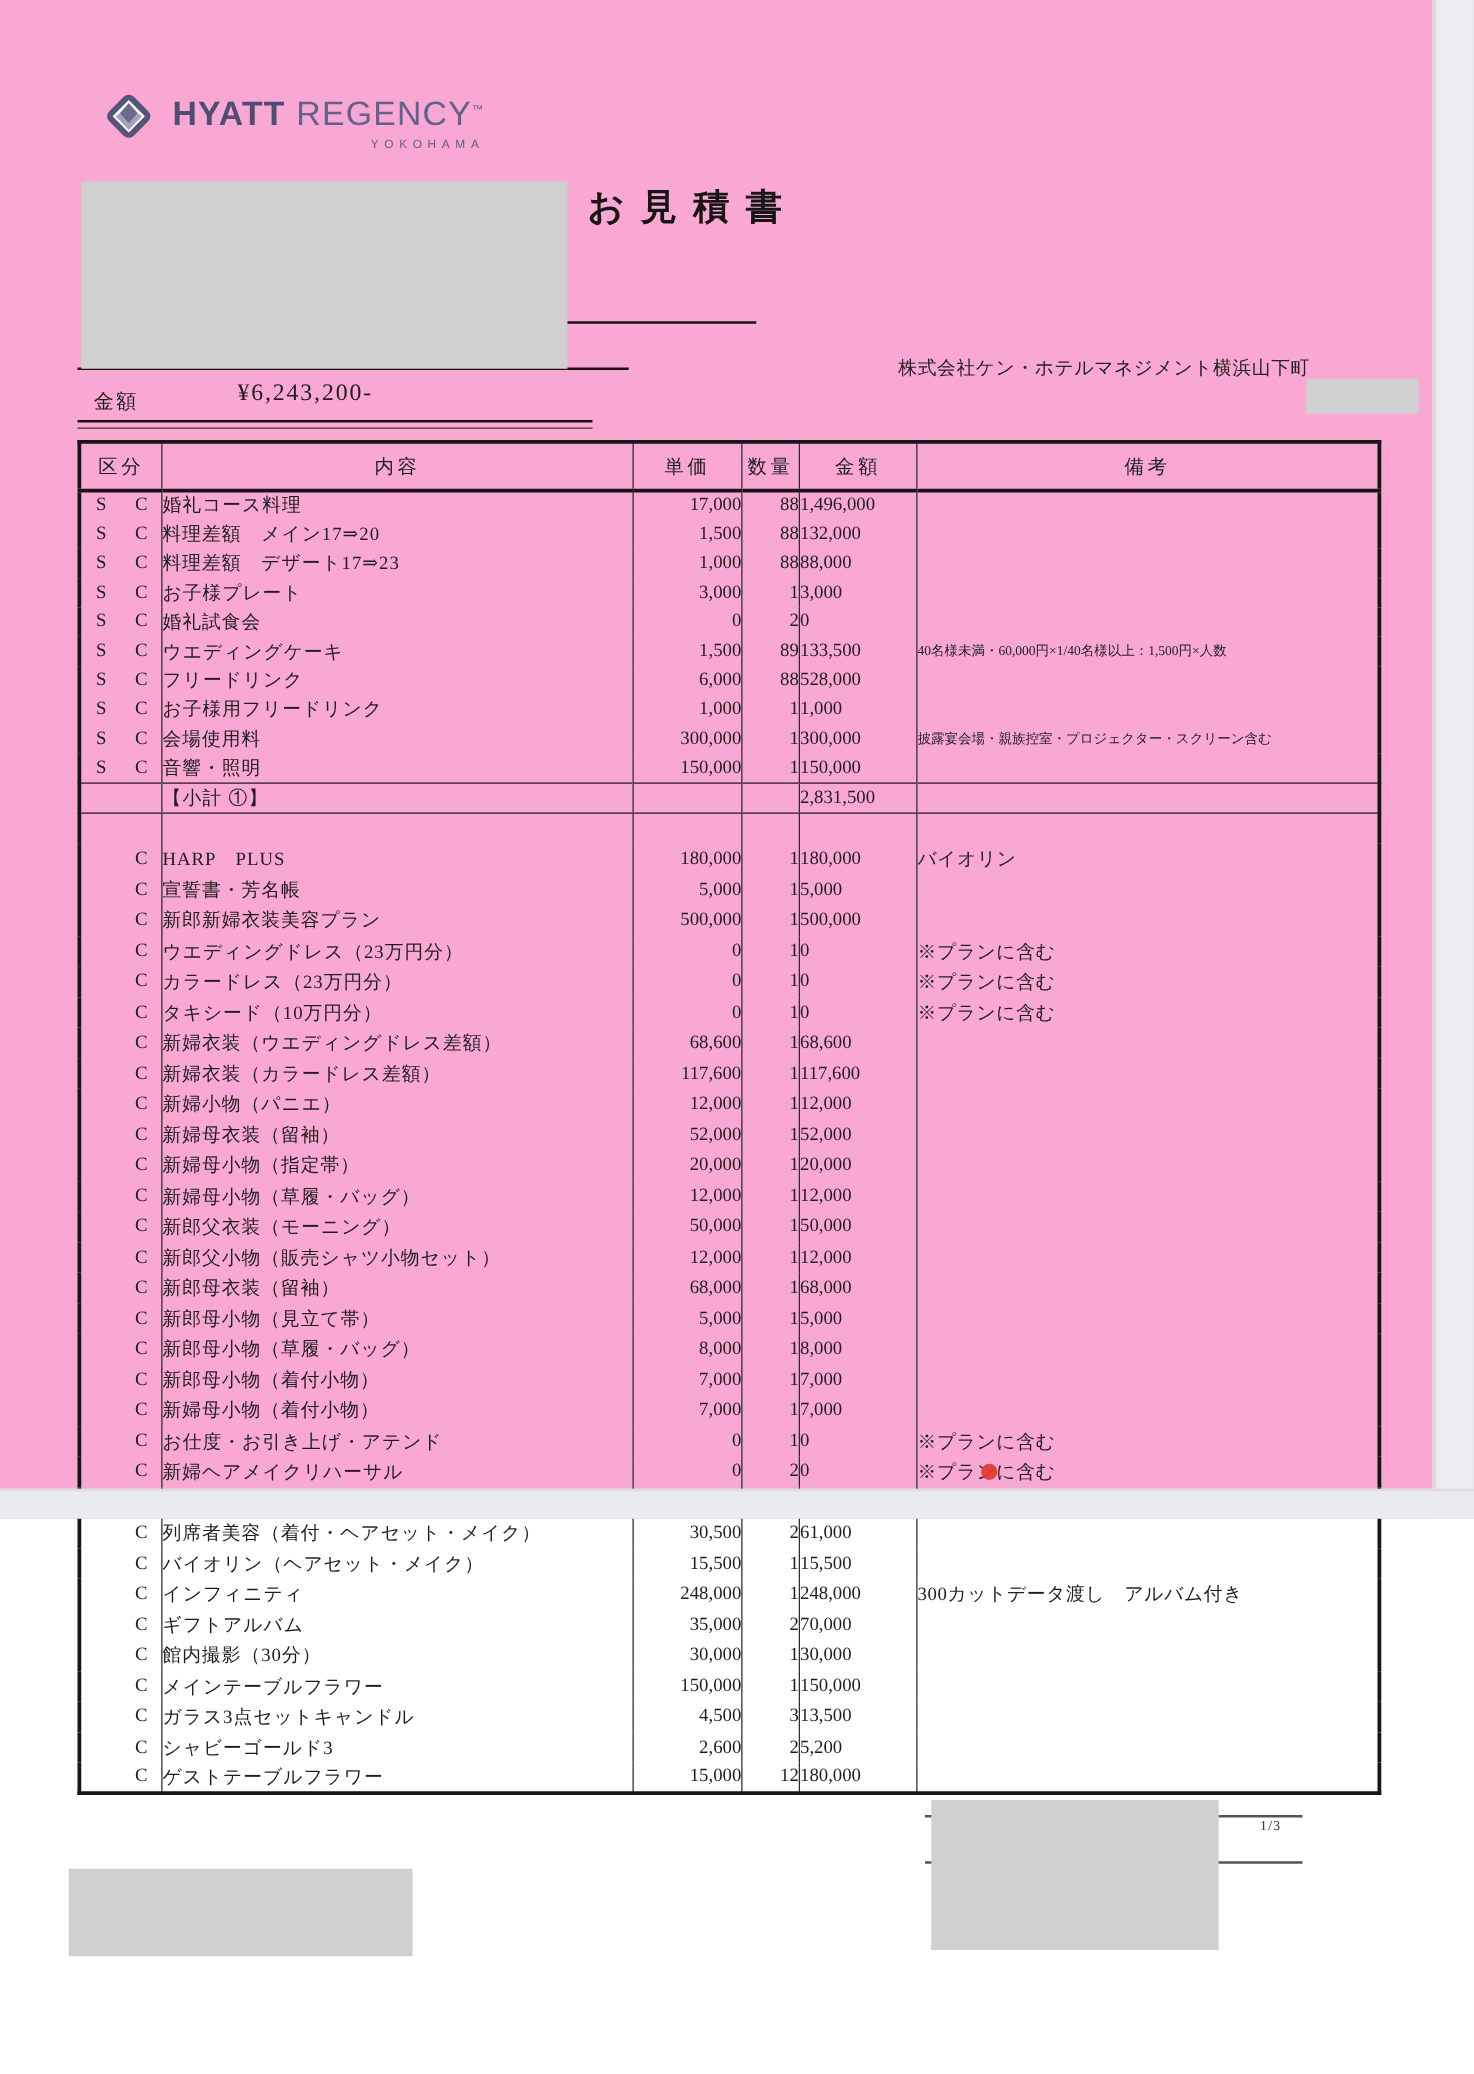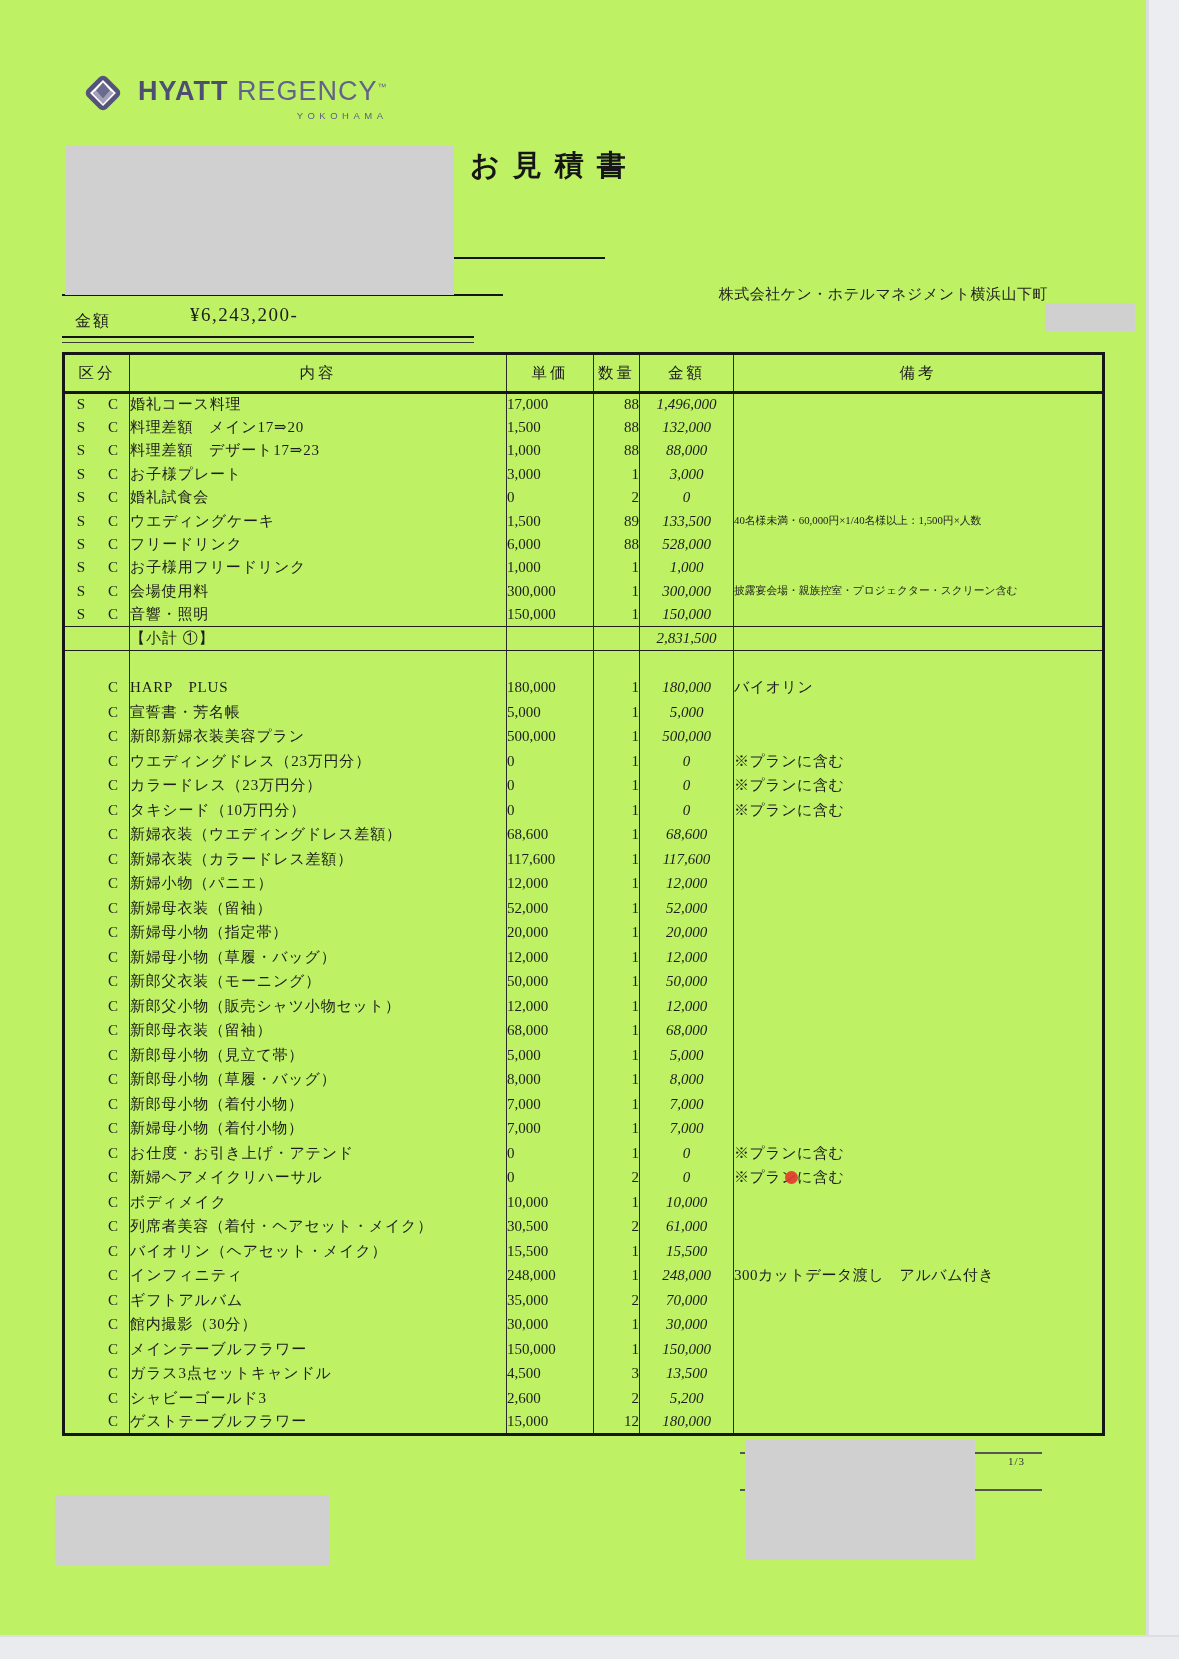--- a/index.html
+++ b/index.html
@@ -1,17 +1,17 @@
 <!DOCTYPE html>
 <html><head>
 <meta charset="utf-8">
 <style>
   html,body{margin:0;padding:0;background:#fff;}
   body{width:1179px;height:1659px;overflow:hidden;}
-  .sheet{position:relative;width:1179px;height:1659px;background:#bef264;
+  .sheet{position:relative;width:1179px;height:1215px;background:#f9a8d4;
          font-family:"Liberation Serif","DejaVu Serif",serif;color:#1d1d1d;}
 
   
   .edge-right{position:absolute;top:0;right:0;width:30px;height:100%;background:#ebedf0;border-left:3px solid #dadce0;z-index:5;}
   .edge-bottom{position:absolute;left:0;bottom:0;width:100%;height:22px;background:#e9ebee;border-top:2px solid #dcdee2;z-index:5;}
 
   
   .logo{position:absolute;left:80px;top:70px;display:flex;align-items:flex-start;}
   .logo-gem{width:46px;height:46px;margin-right:12px;}
   .logo-textwrap{display:inline-block;font-family:"Liberation Sans","DejaVu Sans",sans-serif;}
@@ -53,23 +53,23 @@
                  font-size:15.5px;font-weight:500;letter-spacing:3px;height:36px;}
   table.quote td{border-left:1px solid #2b2b2b;font-size:15px;}
   table.quote th:first-child,table.quote td:first-child{border-left:none;}
   tbody.sec1 tr{height:23.4px;}
   tbody.sec2 tr{height:24.5px;}
   tr.gap-row{height:26px;}
   tbody.subtotal td{border-top:1.5px solid #1e1e1e;border-bottom:1.5px solid #1e1e1e;height:23.4px;}
   .col-kubun{display:table-cell;}
   .col-kubun span{display:inline-block;width:50%;text-align:center;font-size:15px;}
   .col-item{padding-left:13px;letter-spacing:0.8px;}
-  .col-unit{text-align:left;padding-right:10px;}
+  .col-unit{text-align:right;padding-right:10px;}
   .col-qty{text-align:right;}
-  .col-amt{text-align:center;padding-right:10px;font-style:italic;}
+  .col-amt{text-align:left;padding-right:10px;}
   .col-note{padding-left:5px;font-size:14px;letter-spacing:0.5px;position:relative;}
   .col-note.small{font-size:10.8px;letter-spacing:0;}
   .subtotal-label{padding-left:4px;letter-spacing:1px;}
   .red-dot{position:absolute;left:51px;top:6px;width:13px;height:13px;border-radius:50%;
            background:#e23a2c;opacity:0.92;}
 
   .page-indicator{position:absolute;left:1008px;top:1455px;font-size:11px;color:#333;letter-spacing:1px;}
 </style>
 </head>
 <body>

